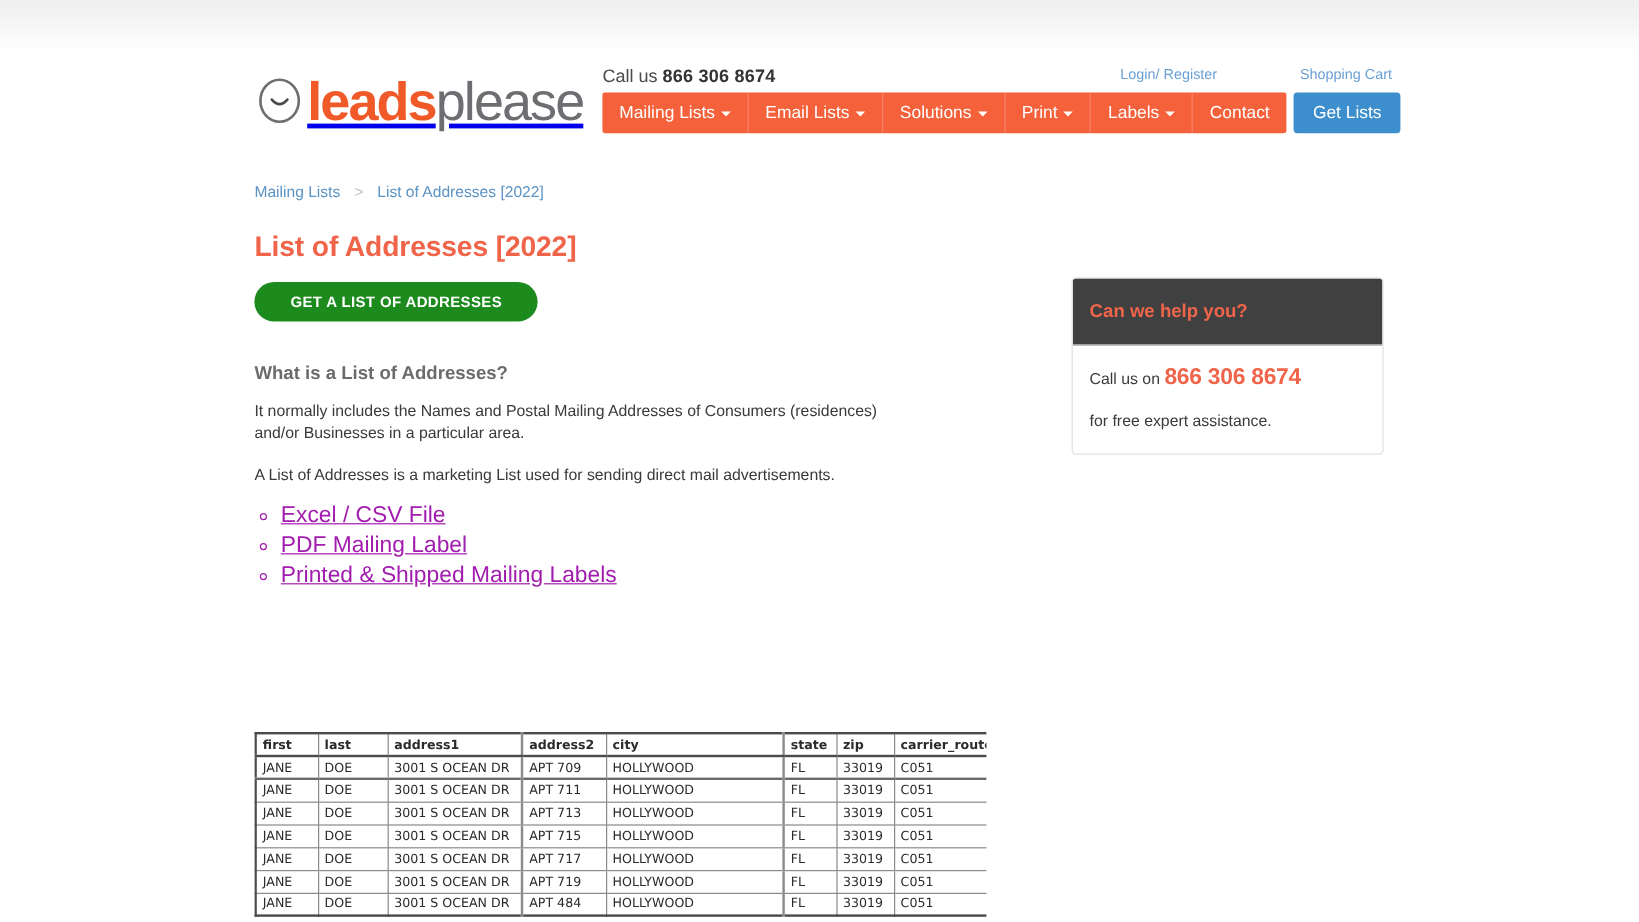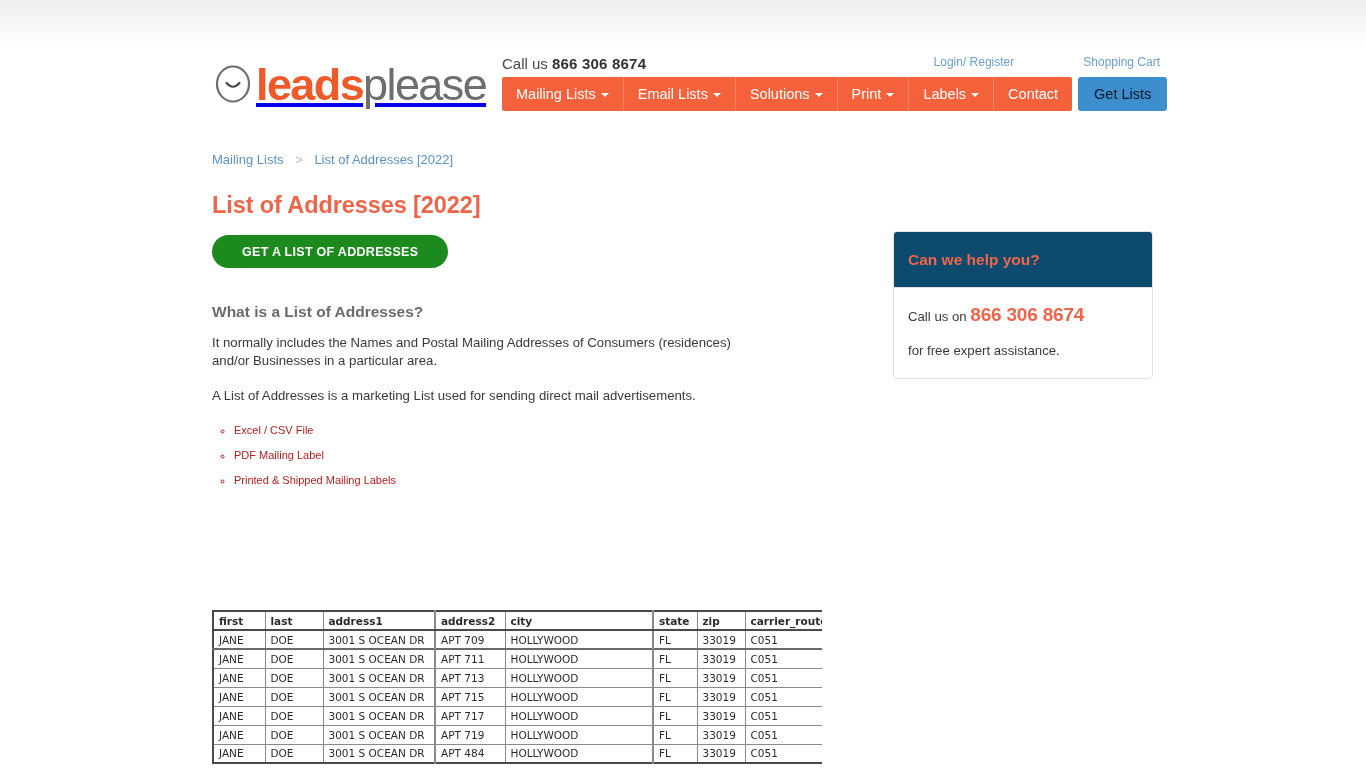--- a/index.html
+++ b/index.html
@@ -120,21 +120,21 @@
     border-left: 4px solid transparent;
     border-right: 4px solid transparent;
     border-top: 4px solid #ffffff;
     margin-top: 2px;
   }
   .nav-cta {
     display: flex;
     align-items: center;
     justify-content: center;
     background: #3d8ecc;
-    color: #0f172a;
+    color: #ffffff;
     font-size: 14.5px;
     padding: 16px 16px;
     margin-left: 6px;
     border-radius: 3px;
     height: 34px;
     text-decoration: none;
     white-space: nowrap;
     cursor: pointer;
   }
 
@@ -216,39 +216,40 @@
   .body-p a {
     color: #4a7ebb;
     text-decoration: underline;
   }
   ul.formats {
     margin: 6px 0 0 0;
     padding-left: 22px;
     list-style: circle;
   }
   ul.formats li {
-    font-size: 11px;
+    font-size: 19px;
     line-height: 18px;
     margin-bottom: 7px;
-    color: #b91c1c;
+    color: #a21caf;
+    text-decoration: underline;
   }
 
   
   .helpbox {
     position: absolute;
     left: 893px;
     top: 101px;
     width: 260px;
     border: 1px solid #e2e2e2;
     border-radius: 4px;
     background: #ffffff;
     overflow: hidden;
   }
   .helpbox-head {
-    background: #0c4a6e;
+    background: #404040;
     border-bottom: 1px solid #e2e2e2;
     padding: 19px 14px 18px 14px;
   }
   .helpbox-head-title {
     margin: 0;
     font-size: 15.5px;
     font-weight: bold;
     color: #f0654a;
   }
   .helpbox-body {

